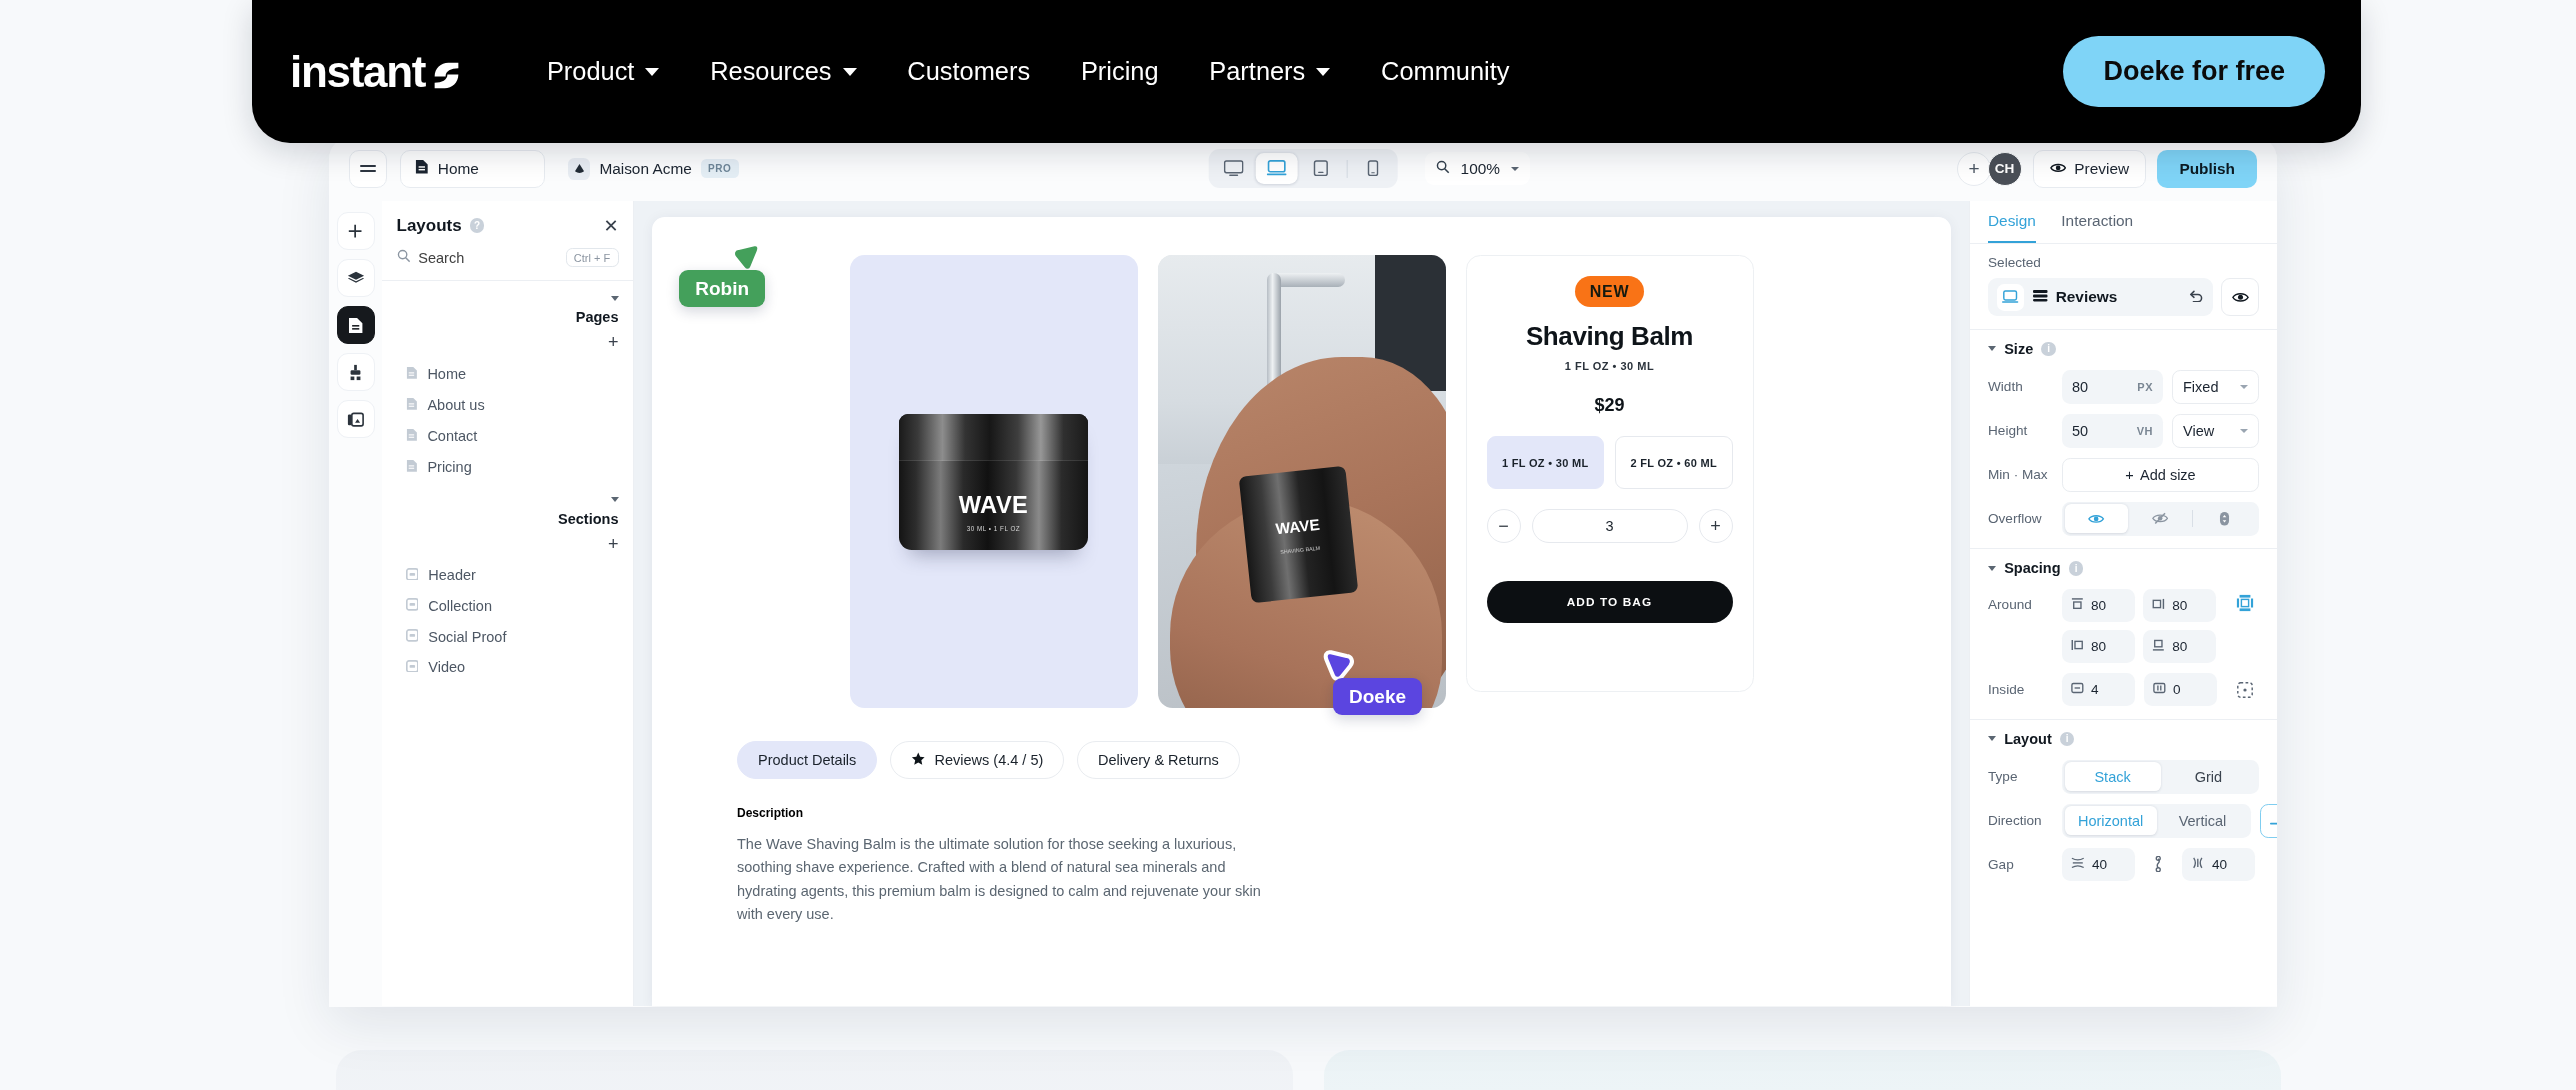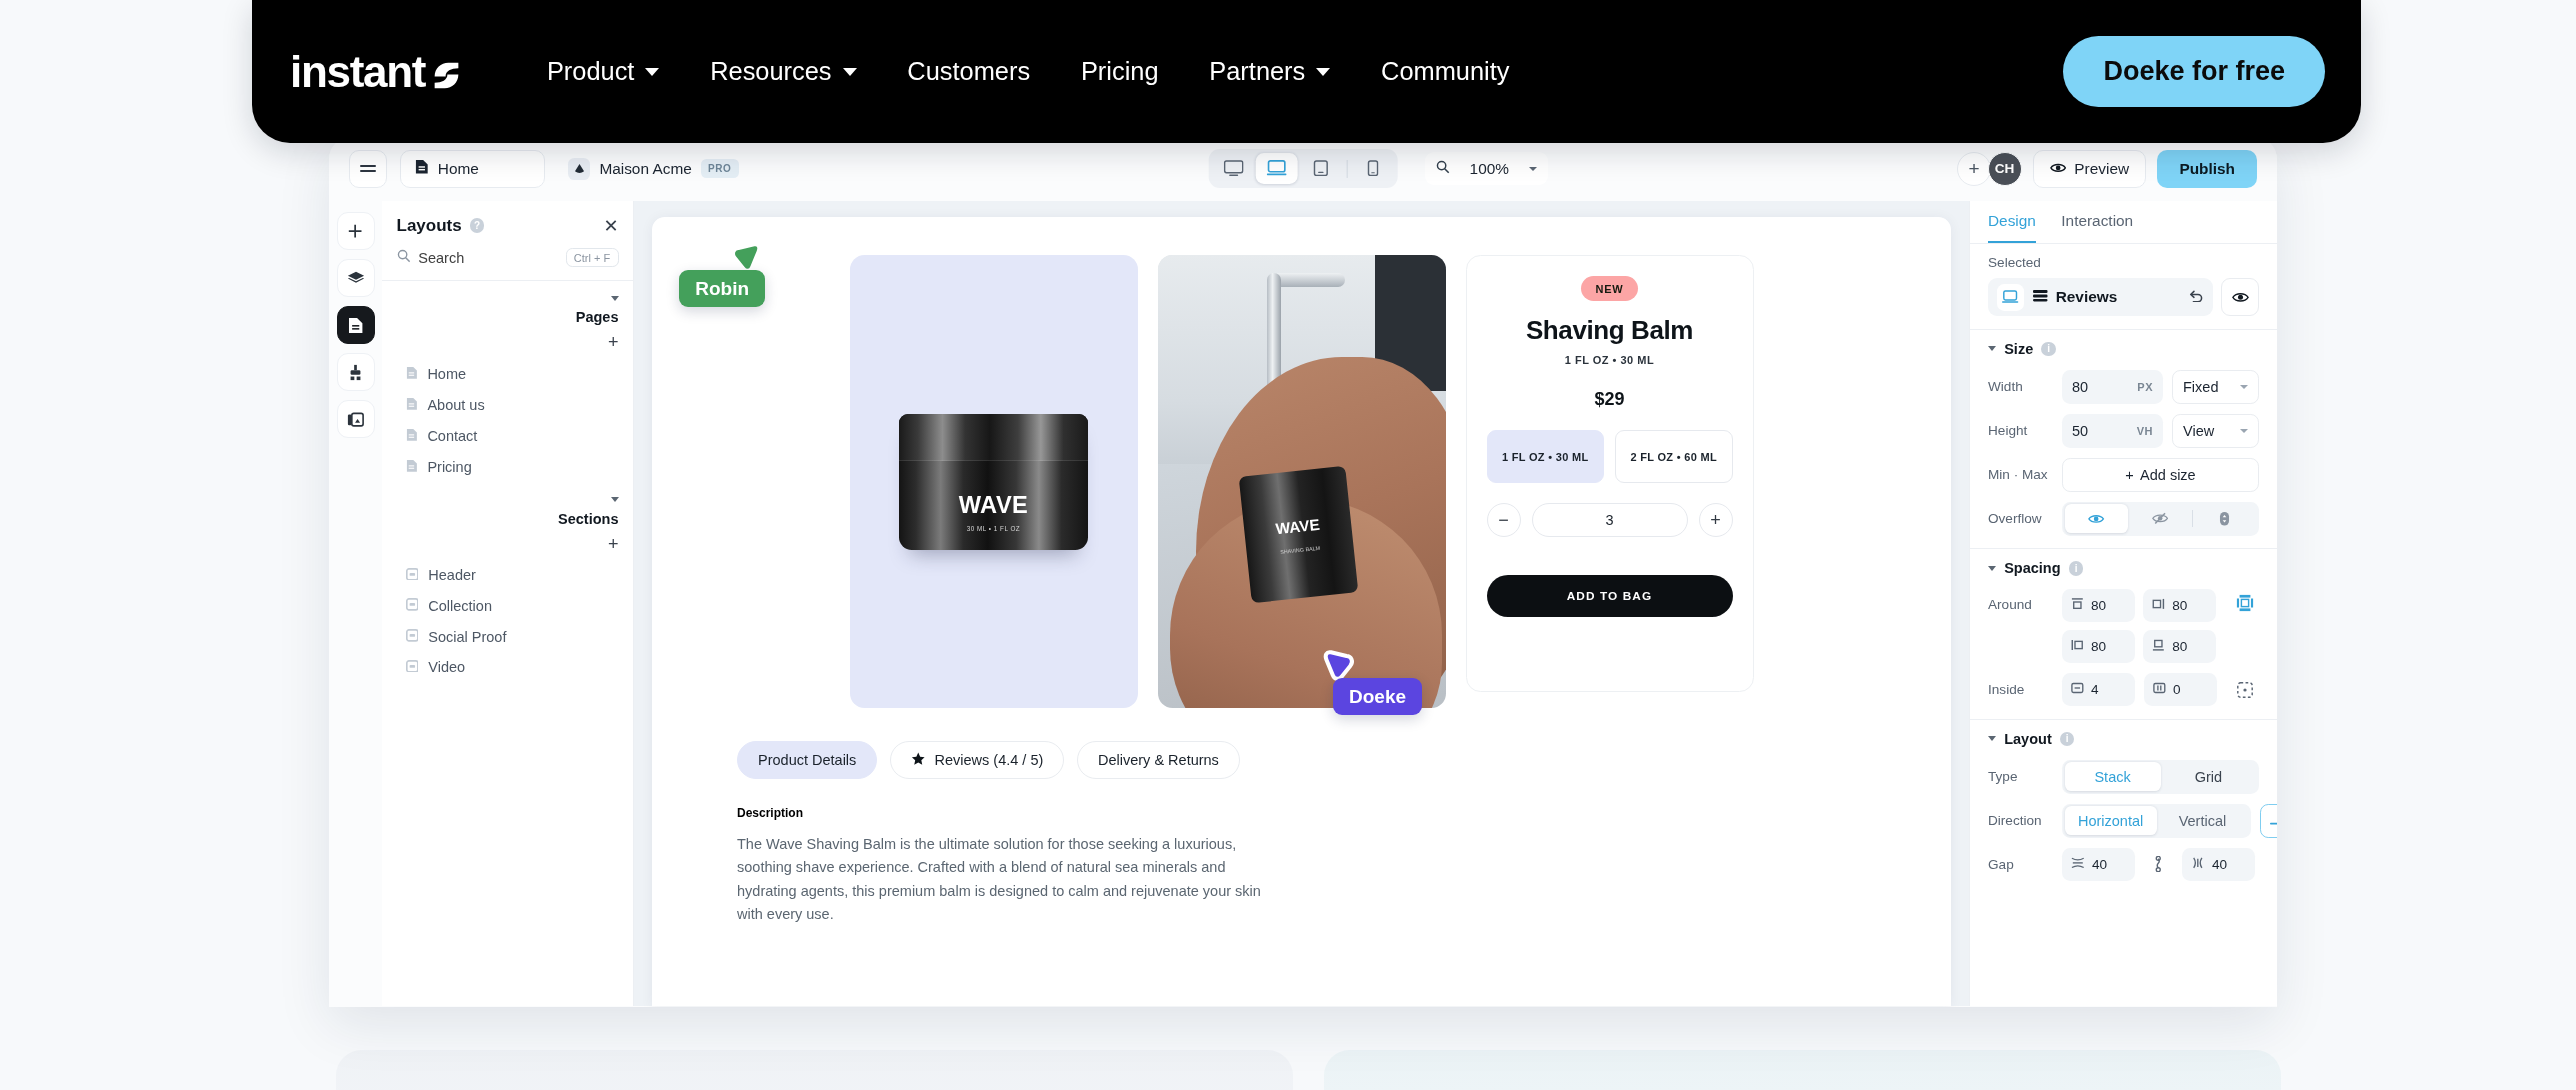--- a/index.html
+++ b/index.html
@@ -70,21 +70,21 @@
   .pro-badge { background:#e4eef5; color:#6d8597; font-size:10px; font-weight:700; letter-spacing:0.5px; padding:3.6px 7.3px; border-radius:5.4px; }
 
   .device-group {
     position:absolute; left:50%; transform: translateX(-50%); display:flex; align-items:center; gap:1.8px;
     background:#eef1f5; border-radius:11px; padding:3.6px;
   }
   .dev-btn { width:42px;height:31px;border-radius:8.2px; display:flex;align-items:center;justify-content:center; cursor:pointer;}
   .dev-btn.active { background:#fff; box-shadow:0 0.9px 2.7px rgba(20,35,70,.14); }
   .dev-sep { width:0.9px;height:18px;background:#d3dae2;margin:0 2.7px; }
   .zoom-chip {
-    position:absolute; left:calc(50% + 122px); display:flex;align-items:center;gap:20px;
+    position:absolute; left:calc(50% + 122px); display:flex;align-items:center;gap:11px;
     height:33px; padding:0 11px; border-radius:9px; background:#fff; font-size:15.4px; color:#1b2430; cursor:pointer;
   }
   .tb-right { margin-left:auto; display:flex; align-items:center; gap:11px; }
   .avatar-add { width:34px;height:34px;border-radius:50%;background:#fff;border:0.9px solid #e7ebf0;
      display:flex;align-items:center;justify-content:center;font-size:19px;color:#4a5562;cursor:pointer; margin-right:-14.5px; }
   .avatar-ch { width:34px;height:34px;border-radius:50%;background:#4a4f57;color:#fff;font-size:13.6px;font-weight:700;
      display:flex;align-items:center;justify-content:center;border:1.8px solid #fbfcfd; cursor:pointer; }
   .preview-btn { height:38px;border-radius:10px;background:#fff;border:0.9px solid #e7ebf0;display:flex;align-items:center;
      gap:8.2px;padding:0 16.3px;font-size:15.4px;color:#1b2430;cursor:pointer; }
   .publish-btn { height:38px;border-radius:10px;background:#7fd4f7;border:none;padding:0 22px;font-size:15.4px;
@@ -144,21 +144,21 @@
   .photo-hand2 { position:absolute; left:12.7px; bottom:-63px; width:272px; height:272px; border-radius:50% 50% 40% 45%;
      background: linear-gradient(200deg,#c08f71 0%, #a8735a 60%, #8a5c45 100%); }
   .photo-jar { position:absolute; left:87px; top:216px; width:107px; height:127px; border-radius:7.3px;
      background: linear-gradient(90deg,#171717,#3b3b3b 20%,#6f6f6f 36%,#232323 55%,#141414 78%,#2a2a2a 100%);
      transform: rotate(-6deg); z-index:3; }
   .photo-jar-word { position:absolute; left:0;right:0; top:47px; text-align:center; color:#fff; font-size:15.4px; font-weight:800; }
   .photo-jar-sub { position:absolute; left:0;right:0; top:76px; text-align:center; color:#cfcfcf; font-size:5.4px; }
 
   .buy-card { width: 288px; height: 437px; border-radius: 14.5px; border:0.9px solid #edf0f3; background:#fff;
      padding: 20px 20px 0 20px; text-align:center; position:relative; }
-  .new-badge { display:inline-block; background:#fca5a5; color:#151a0f; font-size:11px; font-weight:800;
+  .new-badge { display:inline-block; background:#f97316; color:#151a0f; font-size:16px; font-weight:800;
      letter-spacing:0.7px; padding: 6.3px 14.5px; border-radius:906px; }
   .prod-title { font-size:26px; font-weight:800; color:#0e1419; margin-top:14.5px; letter-spacing:-0.4px; }
   .prod-sub { font-size:11px; color:#2b333c; margin-top:7.3px; letter-spacing:0.5px; font-weight:600; }
   .prod-price { font-size:18px; font-weight:800; color:#0e1419; margin-top:23.6px; }
   .variants { display:flex; gap:11px; margin-top:20px; }
   .variant { flex:1; height:53px; border-radius:9px; border:0.9px solid #e6e9ee; display:flex;align-items:center;
      justify-content:center; font-size:11px; font-weight:700; color:#1a222b; cursor:pointer; letter-spacing:0.3px;}
   .variant.sel { background:#e3e7f9; border-color:#e3e7f9; }
   .qty-row { display:flex; align-items:center; gap:11px; margin-top:20px; }
   .qty-btn { width:34px;height:34px;border-radius:50%;border:0.9px solid #e6e9ee;background:#fff;

